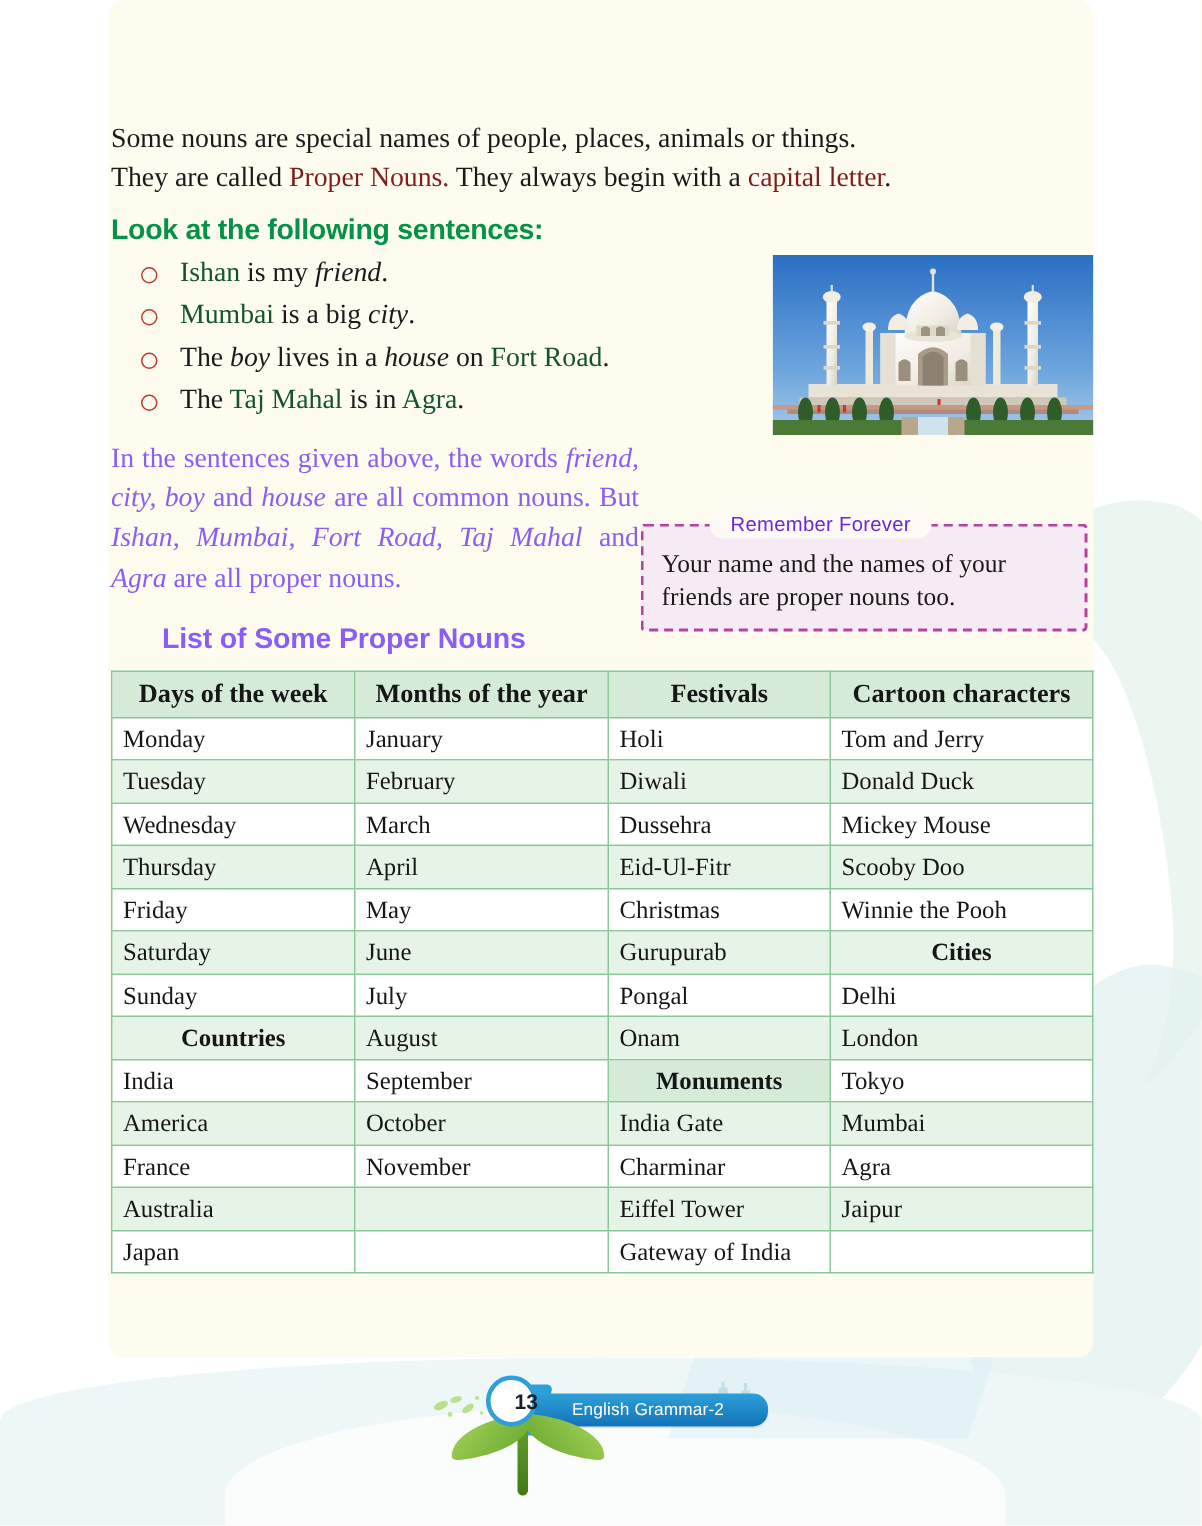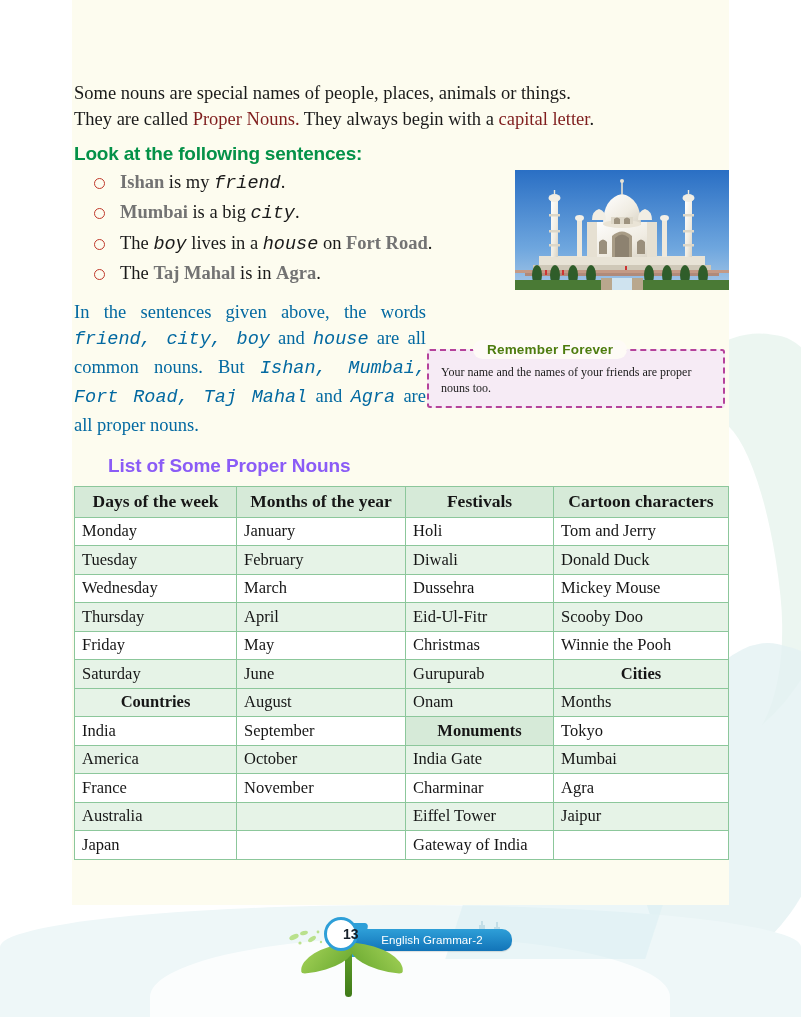--- a/index.html
+++ b/index.html
@@ -54,32 +54,33 @@
 
   
   .page-content {
     position: absolute;
     left: 72px; top: 0px;
     width: 657px;
     background: #fdfcef;
     padding: 80px 0 0 0;
     box-sizing: border-box;
     min-height: 905px;
+    border-radius: 11px;
   }
 
   .intro-para {
     font-size: 18.5px;
     line-height: 1.42;
     color: #1a1a1a;
     margin: 0 0 10px 0;
     padding: 0 2px 0 2px;
   }
   .kw-pink { color: #7f1d1d; }
-  .kw-blue { color: #737373; font-weight: bold; }
-  .it { font-style: italic; font-family: Liberation Mono, monospace; }
+  .kw-blue { color: #14532d; }
+  .it { font-style: italic; }
 
   .lead-green {
     color: #049148;
     font-weight: bold;
     font-size: 19px;
     margin: 0 0 8px 2px;
     font-family: Liberation Sans, sans-serif;
     letter-spacing: -.2px;
   }
 
@@ -103,21 +104,21 @@
     position: absolute;
     left: 443px; top: 170px;
     width: 214px; height: 120px;
     overflow: hidden;
   }
 
   
   .justified {
     font-size: 18.5px;
     line-height: 1.45;
-    color: #0369a1;
+    color: #8b5cf6;
     text-align: justify;
     margin: 2px 0 0 2px;
     width: 655px;
   }
   .justified.narrow { width: 352px; }
 
   
   .remember-box {
     position: absolute;
     left: 355px; top: 349px;
@@ -125,31 +126,31 @@
     border: 2px dashed #b5429b;
     background: #f6ebf5;
     border-radius: 3px;
     padding: 14px 10px 9px 12px;
     box-sizing: border-box;
   }
   .remember-title {
     position: absolute;
     left: 44px; top: -11px;
     background: #fefbf6;
-    color: #4d7c0f;
+    color: #6d28d9;
     font-family: "Liberation Sans", sans-serif;
-    font-weight: bold;
+    font-weight: normal;
     font-size: 13.5px;
     padding: 2px 14px;
     border-radius: 12px;
     letter-spacing: .2px;
     white-space: nowrap;
   }
   .remember-body {
-    font-size: 12px;
+    font-size: 17px;
     color: #1a1a1a;
     line-height: 1.32;
   }
 
   
   .list-title {
     color: #8b5cf6;
     font-weight: bold;
     font-size: 19px;
     font-family: "Liberation Sans", sans-serif;
@@ -367,25 +368,31 @@
           <td>May</td>
           <td>Christmas</td>
           <td>Winnie the Pooh</td>
         </tr>
         <tr class="alt">
           <td>Saturday</td>
           <td>June</td>
           <td>Gurupurab</td>
           <td class="sub">Cities</td>
         </tr>
+        <tr>
+          <td>Sunday</td>
+          <td>July</td>
+          <td>Pongal</td>
+          <td>Delhi</td>
+        </tr>
         <tr class="alt">
           <td class="sub">Countries</td>
           <td>August</td>
           <td>Onam</td>
-          <td>Months</td>
+          <td>London</td>
         </tr>
         <tr>
           <td>India</td>
           <td>September</td>
           <td class="sub">Monuments</td>
           <td>Tokyo</td>
         </tr>
         <tr class="alt">
           <td>America</td>
           <td>October</td>

